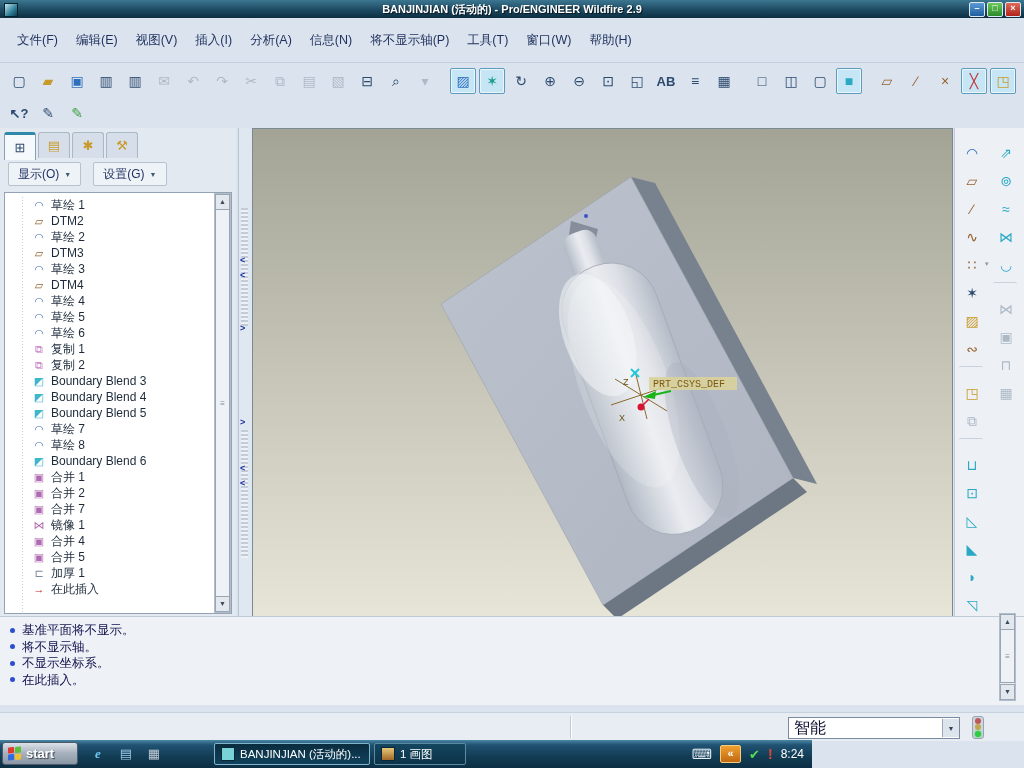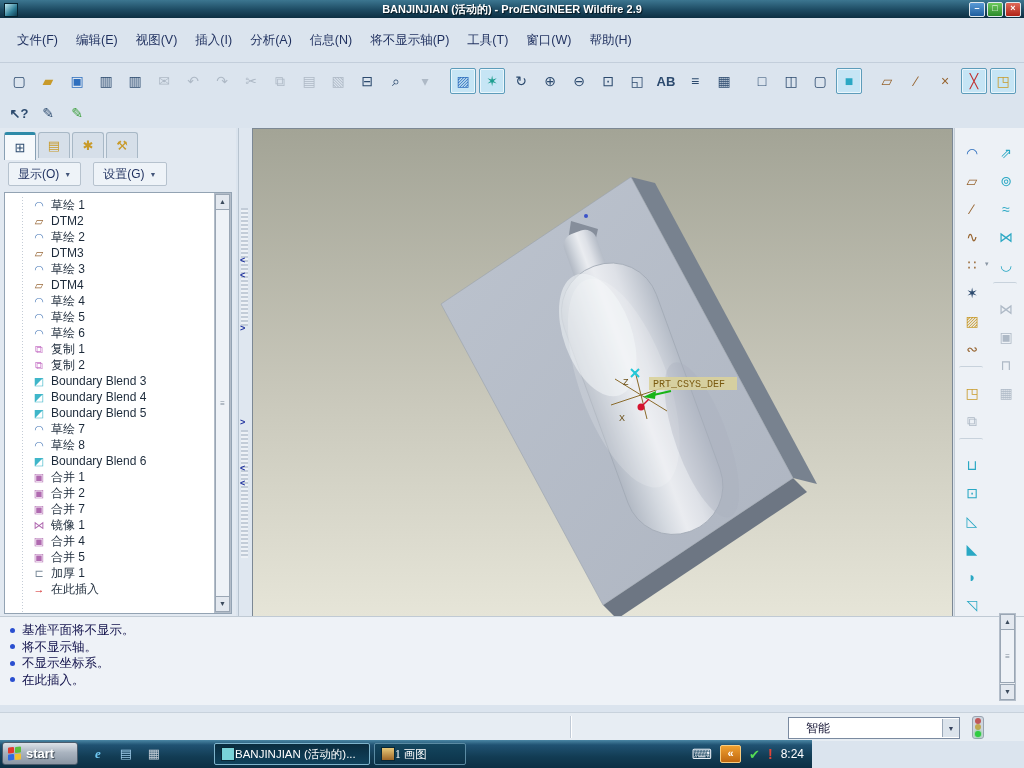--- a/index.html
+++ b/index.html
@@ -87,21 +87,21 @@
   .msgarea li{font-size:12.5px;line-height:16.5px;color:#10104a;}
   .msgarea li::before{content:"";display:inline-block;width:5px;height:5px;border-radius:50%;
     background:#2a4fd0;margin:0 7px 1px 0;vertical-align:middle;}
   .msg-sbar{right:8px;top:-4px;height:86px;}
   
   .filterbar{position:absolute;left:0;top:712px;width:1024px;height:28px;background:#e7edf3;
     border-top:1px solid #c8d2dc;}
   .fsep{position:absolute;left:570px;top:3px;height:22px;width:1px;background:#c0cad6;box-shadow:1px 0 0 #fff;}
   .filter-dd{position:absolute;left:788px;top:4px;width:170px;height:20px;background:#fff;
     border:1px solid #7a8aa0;display:flex;align-items:center;}
-  .filter-dd .val{flex:1;padding-left:17px;font-size:12px;color:#101030;}
+  .filter-dd .val{flex:1;padding-left:5px;font-size:16px;color:#101030;}
   .filter-dd .dbtn{width:16px;height:18px;background:#dce4ec;border-left:1px solid #9aa8b8;
     font-size:7px;color:#33415c;display:flex;align-items:center;justify-content:center;}
   .tlight{position:absolute;left:972px;top:3px;width:12px;height:23px;border-radius:3px;
     background:#cfd6de;border:1px solid #98a4b2;display:flex;flex-direction:column;
     align-items:center;justify-content:space-around;padding:1px 0;box-sizing:border-box;}
   .tlight i{width:6px;height:6px;border-radius:50%;}
   .tl-r{background:#c05858}.tl-y{background:#c0a850}
   .tl-g{background:#2ecc40;box-shadow:0 0 3px #2ecc40;}
   
   .taskbar{position:absolute;left:0;top:740px;width:812px;height:28px;
@@ -111,21 +111,21 @@
     border:1px solid #4c5c6c;display:flex;align-items:center;gap:5px;padding-left:5px;box-sizing:border-box;}
   .startlogo{width:13px;height:13px;display:grid;grid-template:1fr 1fr/1fr 1fr;gap:1px;transform:skewY(-4deg);}
   .startlogo i{border-radius:1px;}
   .sl1{background:#e23a2e}.sl2{background:#5bbf3a}.sl3{background:#2e6ae2}.sl4{background:#f0c030}
   .startlabel{color:#fff;font-size:13px;font-weight:bold;text-shadow:1px 1px 1px #35404c;}
   .ql{position:absolute;top:4px;width:20px;height:19px;display:flex;align-items:center;
     justify-content:center;font-size:13px;}
   .ql-e{color:#6ec6f0;font-weight:bold;font-style:italic;font-family:"Liberation Serif",serif;}
   .ql-doc{color:#9ecbe8;} .ql-dev{color:#c3ccd6;}
   .taskbtn{position:absolute;top:3px;height:22px;border-radius:2px;display:flex;align-items:center;
-    padding:0 6px;box-sizing:border-box;border:1px solid #5b8ba3;
+    gap:5px;padding:0 6px;box-sizing:border-box;border:1px solid #5b8ba3;
     background:linear-gradient(180deg,#14465f 0%,#0c3349 100%);overflow:hidden;}
   .taskbtn.active{background:linear-gradient(180deg,#0a2c3f 0%,#10425c 100%);border-color:#7fb4cc;}
   .tb-ico{width:12px;height:12px;flex:none;border:1px solid #0a2836;}
   .tb-ico.teal{background:#79d2d8;} .tb-ico.amber{background:linear-gradient(#e8c878,#a06828);}
   .taskbtn .lbl{color:#fff;font-size:11.5px;white-space:nowrap;}
   .tray{position:absolute;right:4px;top:3px;height:22px;display:flex;align-items:center;gap:8px;}
   .trayico{color:#e8eef4;font-size:14px;line-height:20px;}
   .tray-lang{width:19px;height:16px;border-radius:2px;background:linear-gradient(#f0a030,#c06810);
     border:1px solid #f8cc80;color:#fff;font-size:11px;font-weight:bold;text-align:center;line-height:14px;}
   .tray-ok{color:#55dd55;font-size:13px;}
@@ -509,21 +509,21 @@
         <span class="ql-doc">▤</span>
       </span>
     <span class="ql" style="left:144px;">
         <span class="ql-dev">▦</span>
       </span>
 
     <div class="taskbtn active" style="left:214px;width:156px;">
       <span class="tb-ico teal"></span>
       <span class="lbl">BANJINJIAN (活动的)...</span>
     </div>
-    <div class="taskbtn" style="left:374px;width:92px;font-family:Liberation Serif, serif;">
+    <div class="taskbtn" style="left:374px;width:92px;">
       <span class="tb-ico amber"></span>
       <span class="lbl">1 画图</span>
     </div>
 
     <div class="tray">
       <span class="trayico">⌨</span>
       <span class="tray-lang">«</span>
       <span class="tray-ok">✔</span>
       <span class="tray-alert">!</span>
       <span class="clock">8:24</span>

